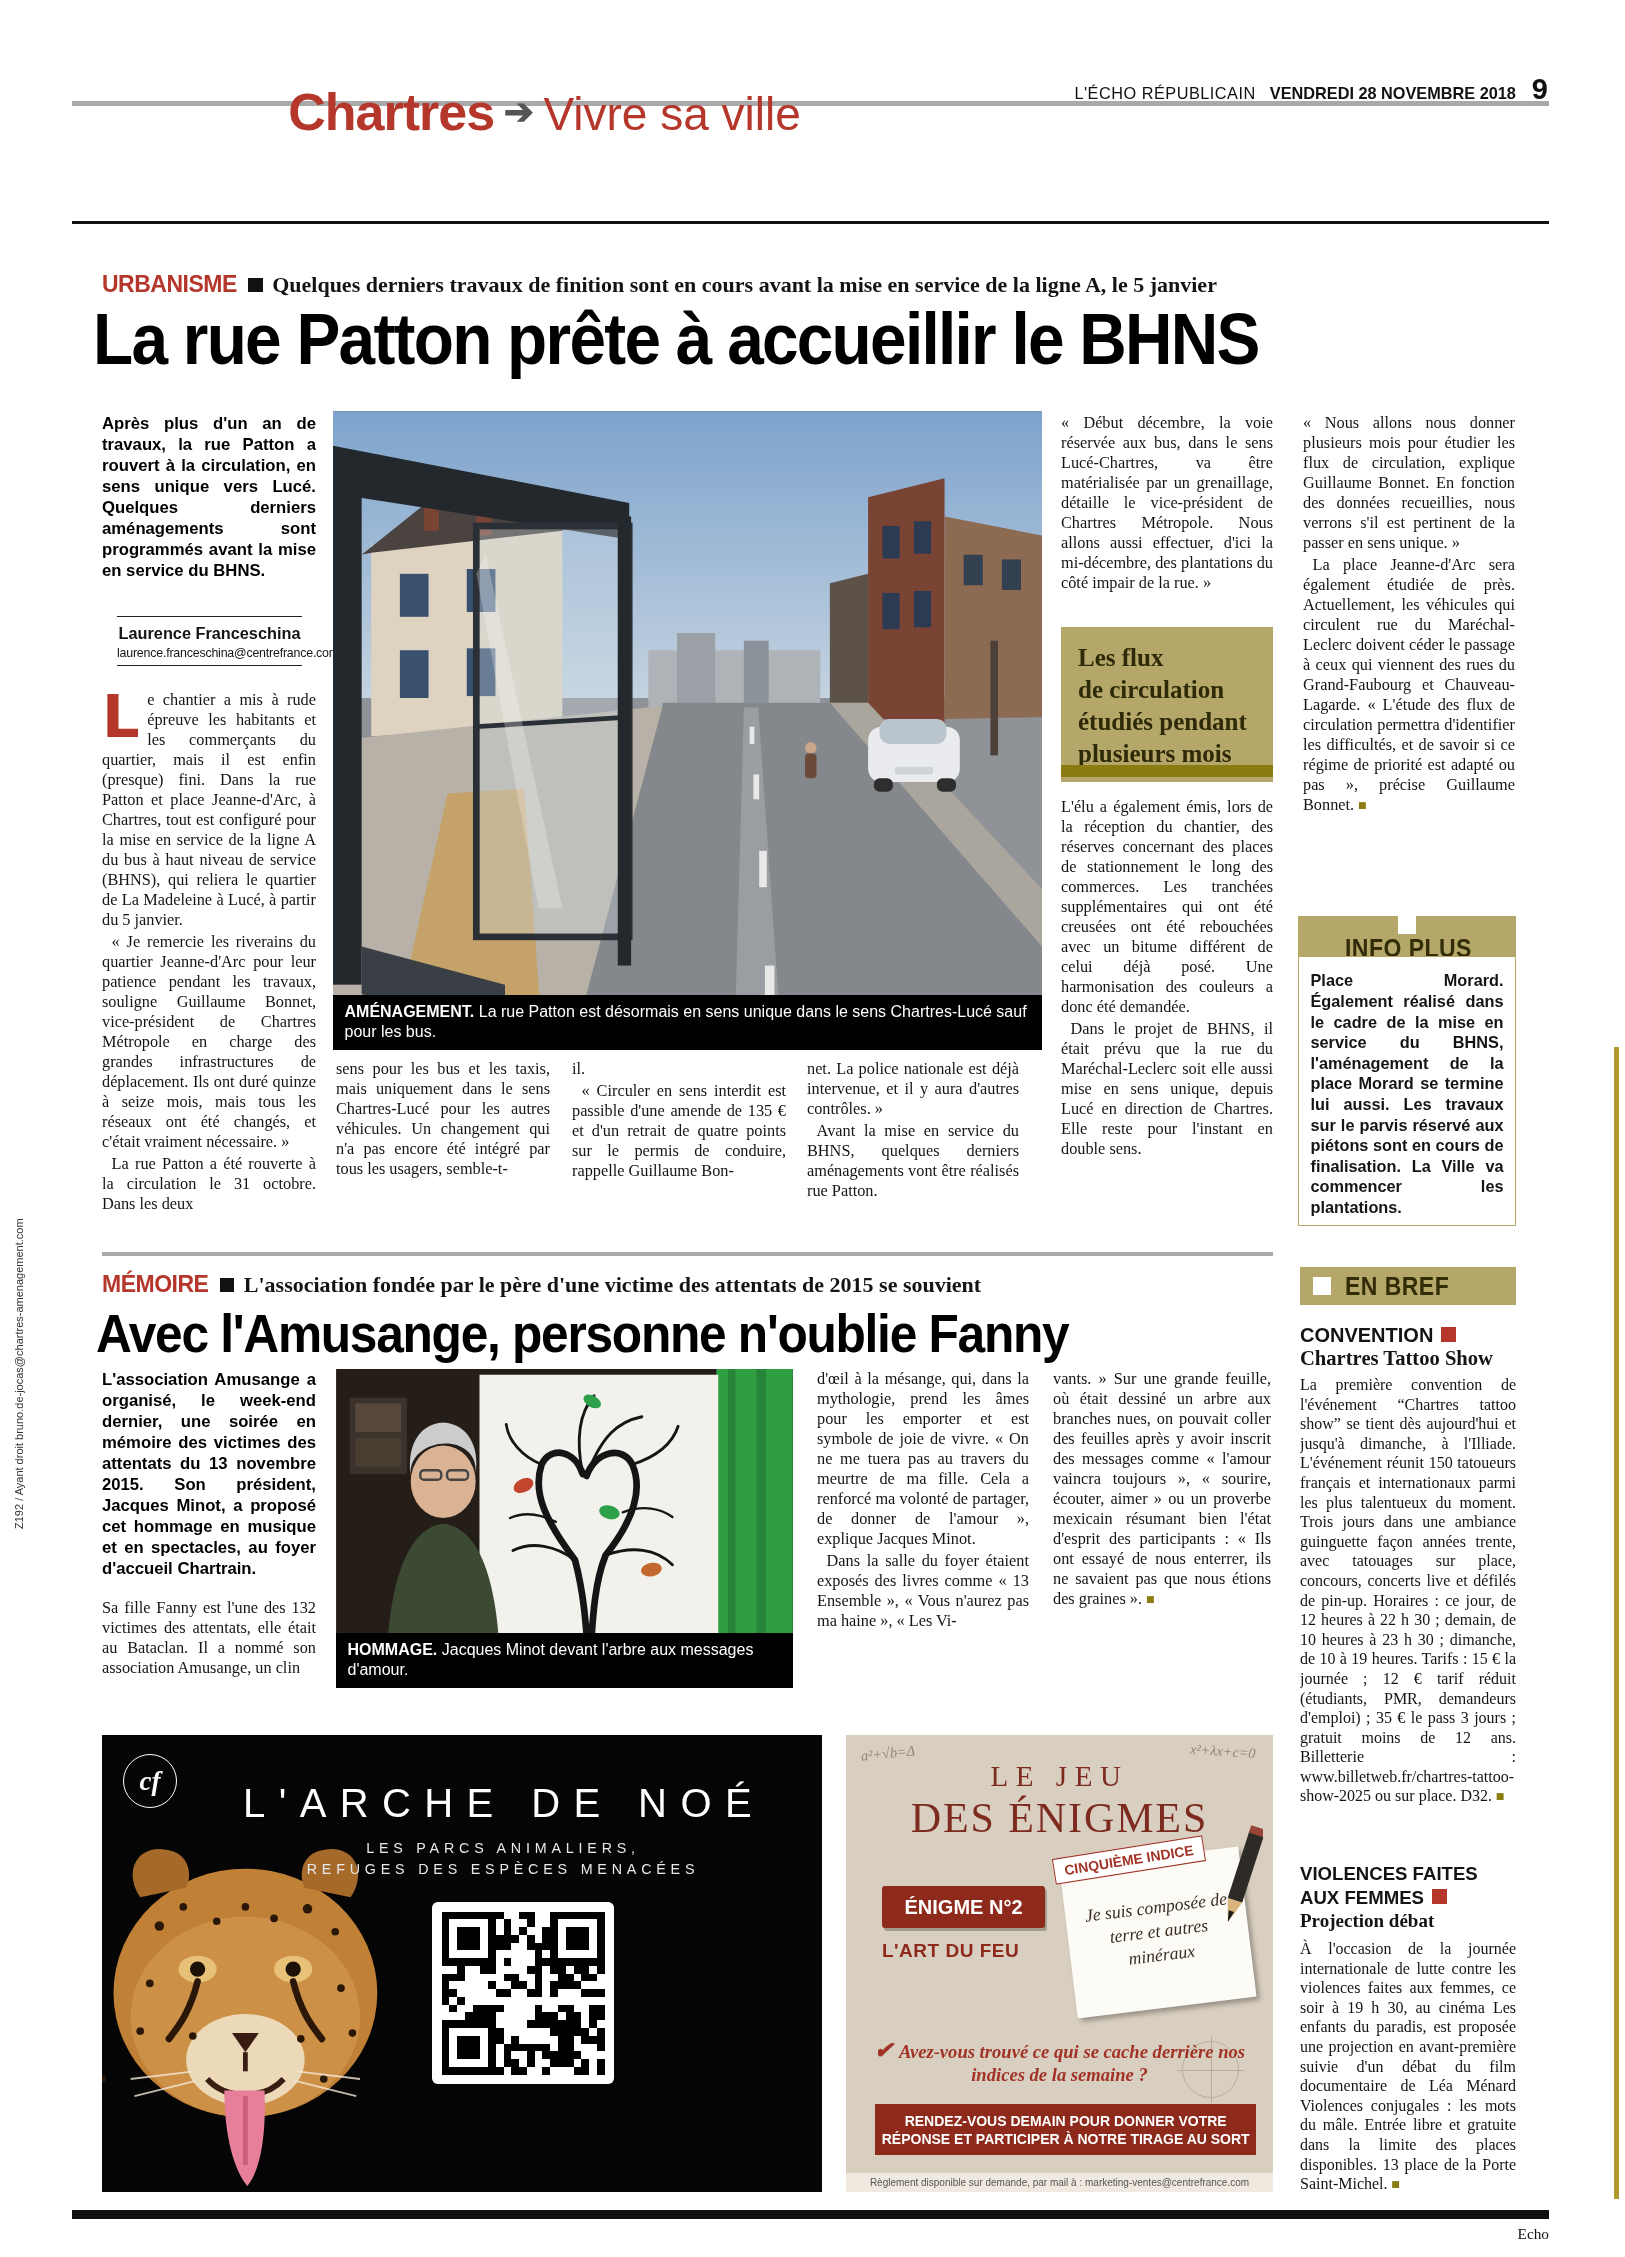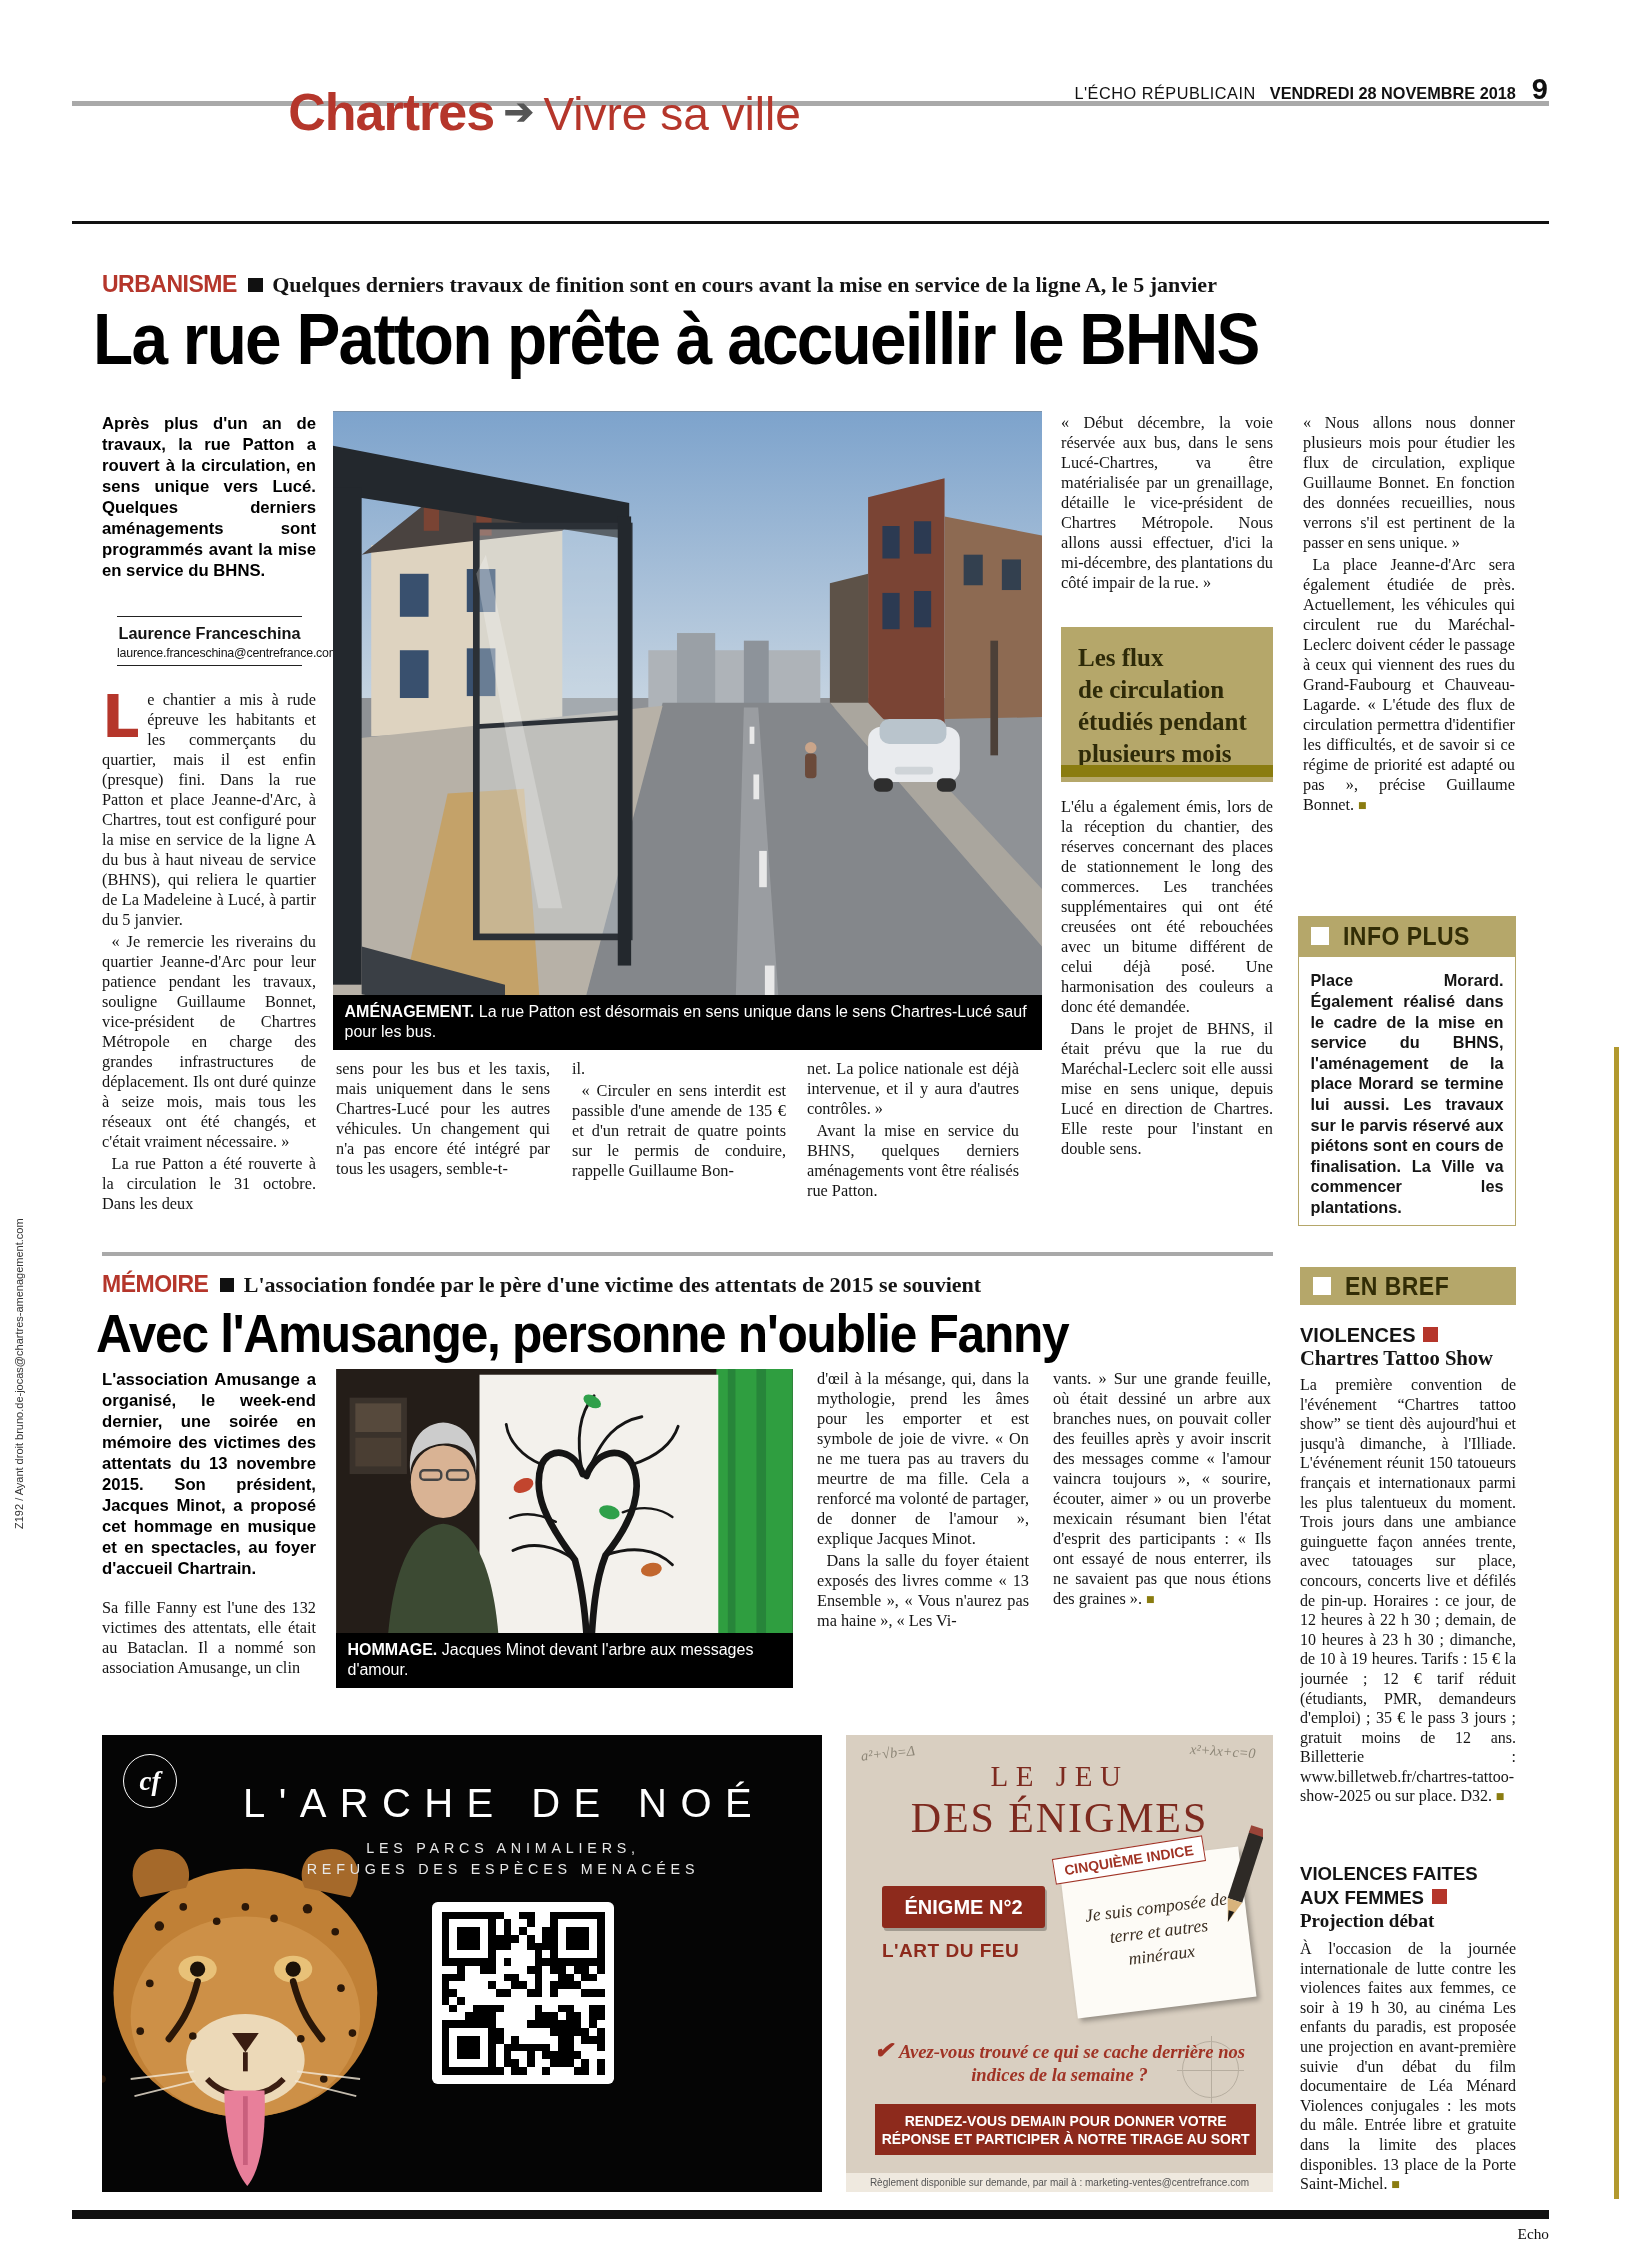--- a/index.html
+++ b/index.html
@@ -250,21 +250,21 @@
   <div class="abs body" style="left:1061px;top:797px;width:212px;height:453px;">
     <p>L'élu a également émis, lors de la réception du chantier, des réserves concernant des places de stationnement le long des commerces. Les tranchées supplémentaires qui ont été creusées ont été rebouchées avec un bitume différent de celui déjà posé. Une harmonisation des couleurs a donc été demandée.</p>
     <p class="ind">Dans le projet de BHNS, il était prévu que la rue du Maréchal-Leclerc soit elle aussi mise en sens unique, depuis Lucé en direction de Chartres. Elle reste pour l'instant en double sens.</p>
   </div>
 
   <div class="abs body" style="left:1303px;top:413px;width:212px;height:486px;">
     <p>« Nous allons nous donner plusieurs mois pour étudier les flux de circulation, explique Guillaume Bonnet. En fonction des données recueillies, nous verrons s'il est pertinent de la passer en sens unique. »</p>
     <p class="ind"><span>La place Jeanne-d'Arc sera également étudiée de près. Actuellement, les véhicules qui circulent rue du Maréchal-Leclerc doivent céder le passage à ceux qui viennent des rues du Grand-Faubourg et Chauveau-Lagarde. « L'étude des flux de circulation permettra d'identifier les difficultés, et de savoir si ce régime de priorité est adapté ou pas », précise Guillaume Bonnet.</span><span class="endmark">■</span></p>
   </div>
 
-  <div class="abs tanbar" style="left:1298px;top:916px;width:205px;height:40px;">
+  <div class="abs tanbar" style="left:1298px;top:916px;width:205px;height:40px;flex-direction:column;">
     <span class="wsq"></span>
     <span class="bartitle">INFO PLUS</span>
   </div>
   <div class="abs infobox" style="left:1298px;top:956px;width:193px;height:241px;">
     <span>Place Morard.</span><span style="font-weight:bold;"> Également réalisé dans le cadre de la mise en service du BHNS, l'aménagement de la place Morard se termine lui aussi. Les travaux sur le parvis réservé aux piétons sont en cours de finalisation. La Ville va commencer les plantations.</span>
   </div>
 
   <div class="abs rule-gray" style="left:102px;top:1252px;width:1171px;height:3.8px;"></div>
 
   <div class="abs kicker" style="left:102px;top:1271px;width:1166px;">
@@ -327,21 +327,21 @@
   <div class="abs body" style="left:1053px;top:1369px;width:218px;height:354px;">
     <p><span>vants. » Sur une grande feuille, où était dessiné un arbre aux branches nues, on pouvait coller des feuilles après y avoir inscrit des messages comme « l'amour vaincra toujours », « sourire, écouter, aimer » ou un proverbe mexicain résumant bien l'état d'esprit des participants : « Ils ont essayé de nous enterrer, ils ne savaient pas que nous étions des graines ».</span><span class="endmark">■</span></p>
   </div>
 
   <div class="abs tanbar" style="left:1300px;top:1267px;width:203px;height:38px;">
     <span class="wsq"></span>
     <span class="bartitle">EN BREF</span>
   </div>
 
   <div class="abs" style="left:1300px;top:1323px;width:216px;">
-    <span class="brief-head">VIOLENCES</span><span class="sq-red"></span><span class="brief-title">Chartres Tattoo Show</span>
+    <span class="brief-head">CONVENTION</span><span class="sq-red"></span><span class="brief-title">Chartres Tattoo Show</span>
   </div>
   <div class="abs brief-body" style="left:1300px;top:1375px;width:216px;height:476px;">
     <span>La première convention de l'événement “Chartres tattoo show” se tient dès aujourd'hui et jusqu'à dimanche, à l'Illiade. L'événement réunit 150 tatoueurs français et internationaux parmi les plus talentueux du moment. Trois jours dans une ambiance guinguette façon années trente, avec tatouages sur place, concours, concerts live et défilés de pin-up. Horaires : ce jour, de 12 heures à 22 h 30 ; demain, de 10 heures à 23 h 30 ; dimanche, de 10 à 19 heures. Tarifs : 15 € la journée ; 12 € tarif réduit (étudiants, PMR, demandeurs d'emploi) ; 35 € le pass 3 jours ; gratuit moins de 12 ans. Billetterie : www.billetweb.fr/chartres-tattoo-show-2025 ou sur place. D32.</span><span class="endmark">■</span>
   </div>
 
   <div class="abs" style="left:1300px;top:1862px;width:216px;">
     <span class="brief-head" style="font-size:18.6px;">VIOLENCES FAITES AUX FEMMES</span><span class="sq-red"></span><span class="brief-title" style="font-size:19px;">Projection débat</span>
   </div>
   <div class="abs brief-body" style="left:1300px;top:1939px;width:216px;height:260px;">
     <span>À l'occasion de la journée internationale de lutte contre les violences faites aux femmes, ce soir à 19 h 30, au cinéma Les enfants du paradis, est proposée une projection en avant-première suivie d'un débat du film documentaire de Léa Ménard Violences conjugales : les mots du mâle. Entrée libre et gratuite dans la limite des places disponibles. 13 place de la Porte Saint-Michel.</span><span class="endmark">■</span>

